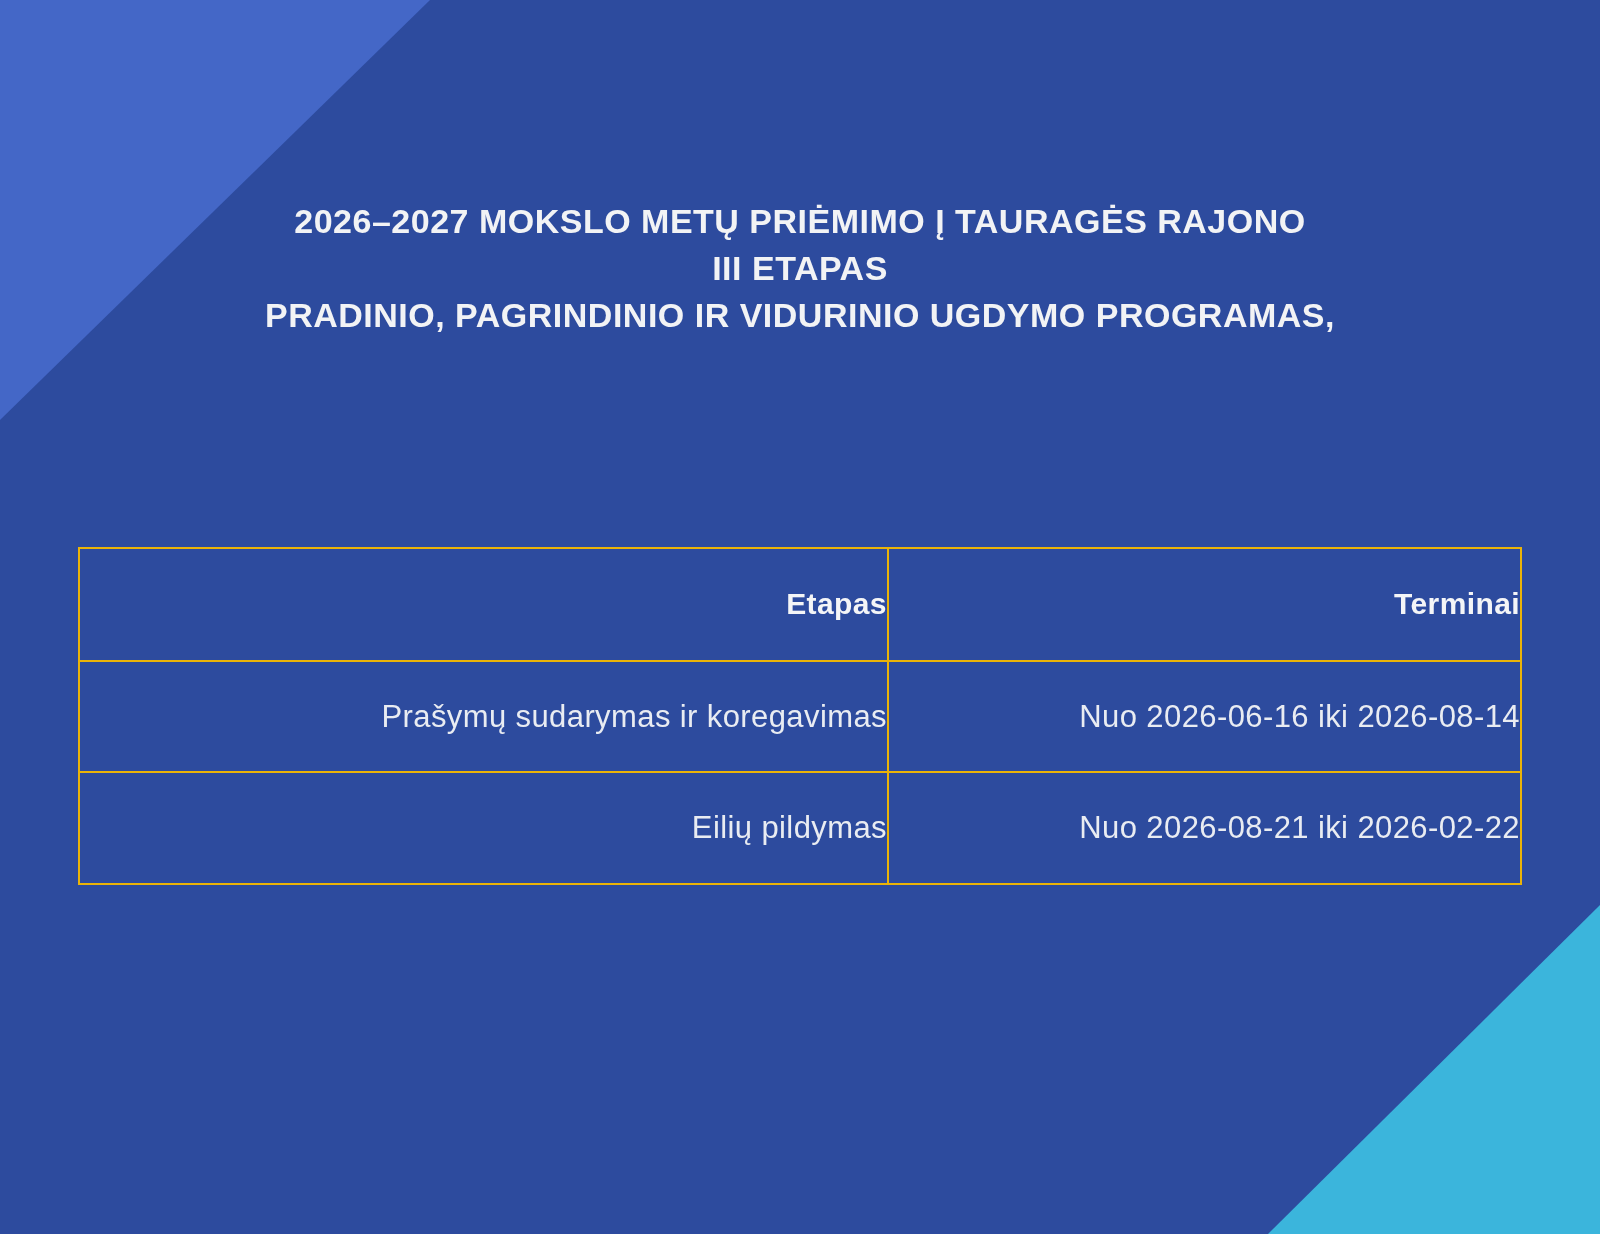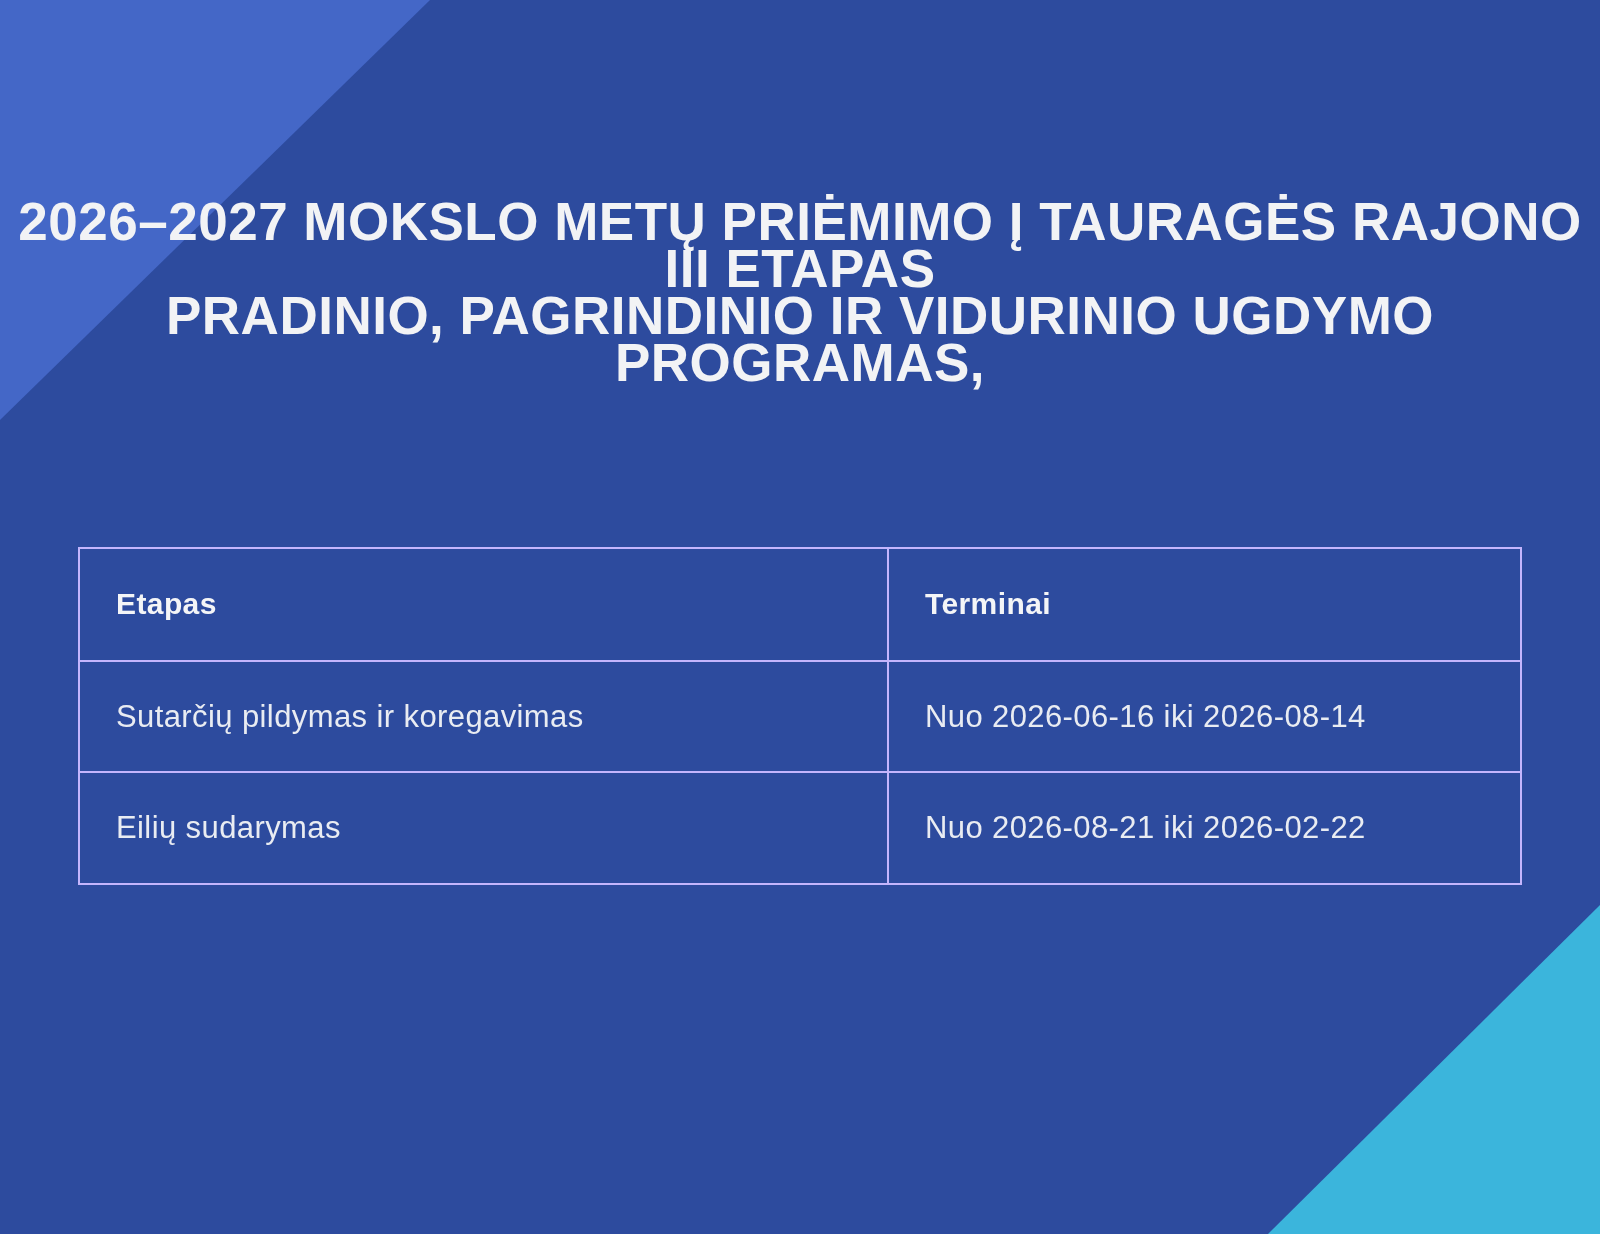--- a/index.html
+++ b/index.html
@@ -31,40 +31,40 @@
     -webkit-clip-path: polygon(100% 0, 100% 100%, 0 100%);
     clip-path: polygon(100% 0, 100% 100%, 0 100%);
   }
   .title {
     position: absolute;
     left: 0; top: 198px;
     width: 100%;
     margin: 0;
     text-align: center;
     color: #f2f3f5;
-    font-size: 53px;
+    font-size: 34px;
     line-height: 47px;
     font-weight: bold;
     letter-spacing: 0.5px;
   }
   .title span { display: block; }
   .sched-table {
     position: absolute;
     left: 78px; top: 547px;
     width: 1444px;
     height: 338px;
     border-collapse: collapse;
     table-layout: fixed;
     color: #e9ecf2;
   }
   .sched-table th, .sched-table td {
-    border: 2px solid #c4b5fd;
+    border: 2px solid #eab308;
     padding: 0 0 0 36px;
     vertical-align: middle;
-    text-align: left;
+    text-align: right;
     font-size: 31px;
     letter-spacing: 0.4px;
     font-weight: normal;
     white-space: nowrap;
     overflow: hidden;
   }
   .sched-table th {
     font-size: 30px;
     font-weight: bold;
     color: #f4f5f7;
@@ -92,23 +92,23 @@
     <colgroup>
       <col class="col-etapas">
       <col class="col-terminai">
     </colgroup>
     <tbody>
       <tr class="head-row">
         <th>Etapas</th>
         <th>Terminai</th>
       </tr>
       <tr>
-        <td>Sutarčių pildymas ir koregavimas</td>
+        <td>Prašymų sudarymas ir koregavimas</td>
         <td>Nuo 2026-06-16 iki 2026-08-14</td>
       </tr>
       <tr>
-        <td>Eilių sudarymas</td>
+        <td>Eilių pildymas</td>
         <td>Nuo 2026-08-21 iki 2026-02-22</td>
       </tr>
     </tbody>
   </table>
 
 </div>
 
 </body></html>

